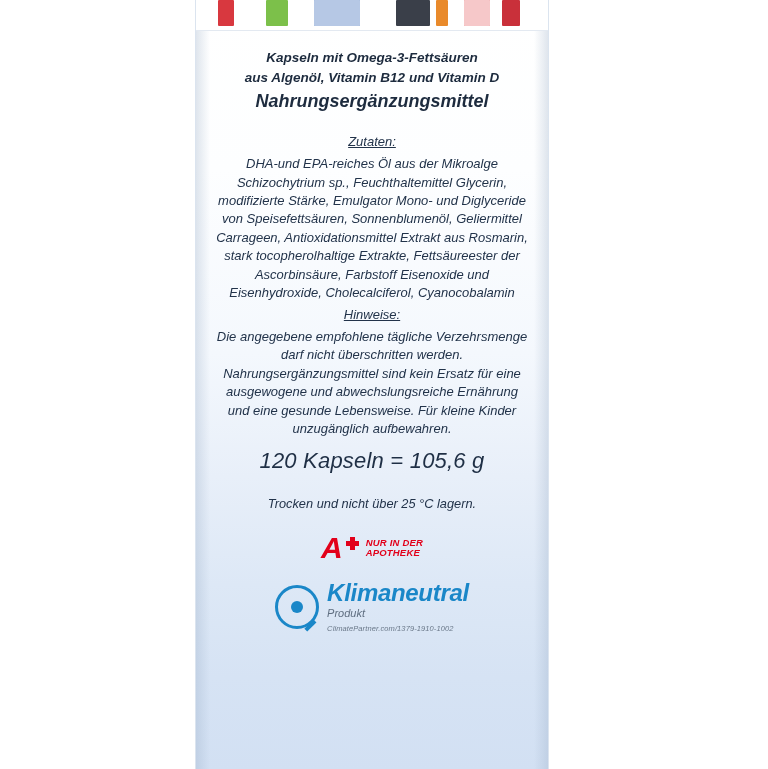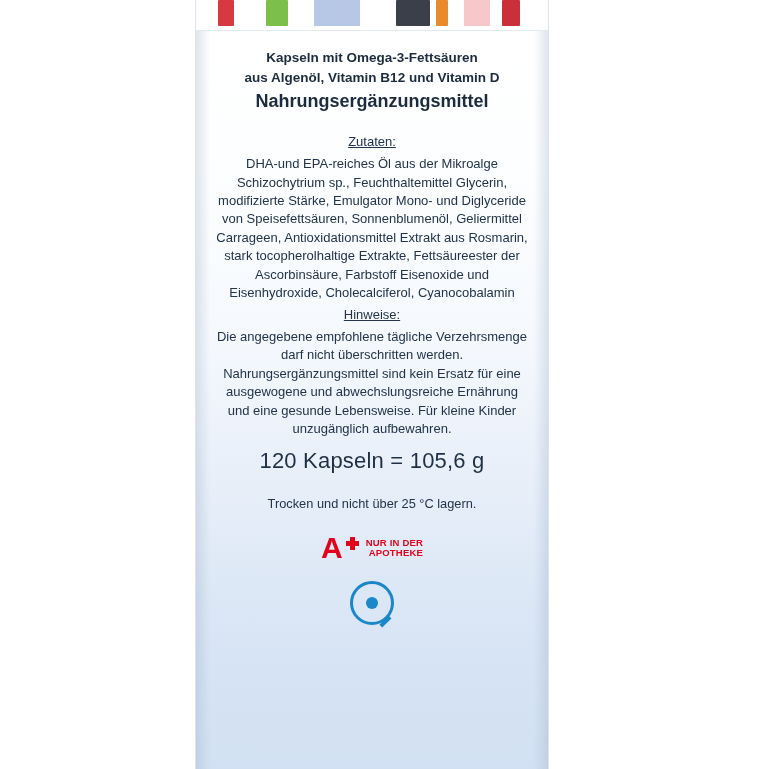--- a/index.html
+++ b/index.html
@@ -12,20 +12,21 @@
     height: 769px;
     font-family: "Liberation Sans", sans-serif;
     overflow: hidden;
   }
 
   #stage {
     position: relative;
     width: 704px;
     height: 769px;
     background: #ffffff;
+    font-style: italic;
   }
 
   
   .package {
     position: absolute;
     left: 196px;
     top: 0px;
     width: 352px;
     height: 769px;
     background: linear-gradient(180deg,
@@ -171,21 +172,21 @@
     margin-top: -9px;
   }
   .apo-cross:before, .apo-cross:after {
     content: "";
     position: absolute;
     background: #e2001a;
   }
   .apo-cross:before { left: 4px; top: 0; width: 5px; height: 13px; }
   .apo-cross:after  { left: 0; top: 4px; width: 13px; height: 5px; }
   .apo-text {
-    text-align: right;
+    text-align: left;
     font-size: 9.5px;
     font-weight: bold;
     line-height: 1.08;
     color: #e2001a;
     letter-spacing: .2px;
   }
 
   
   .klima {
     margin-top: 20px;
@@ -299,18 +300,23 @@
         <div class="apo-text">
           <div>NUR IN DER</div>
           <div>APOTHEKE</div>
         </div>
       </div>
 
       <div class="klima">
         <div class="klima-mark">
           <div class="stem"></div>
         </div>
+        <div class="klima-words">
+          <div class="klima-title">Klimaneutral</div>
+          <div class="klima-sub">Produkt</div>
+          <div class="klima-id">ClimatePartner.com/1379-1910-1002</div>
+        </div>
       </div>
 
 
     </div>
   </div>
 </div>
 
 </body></html>

